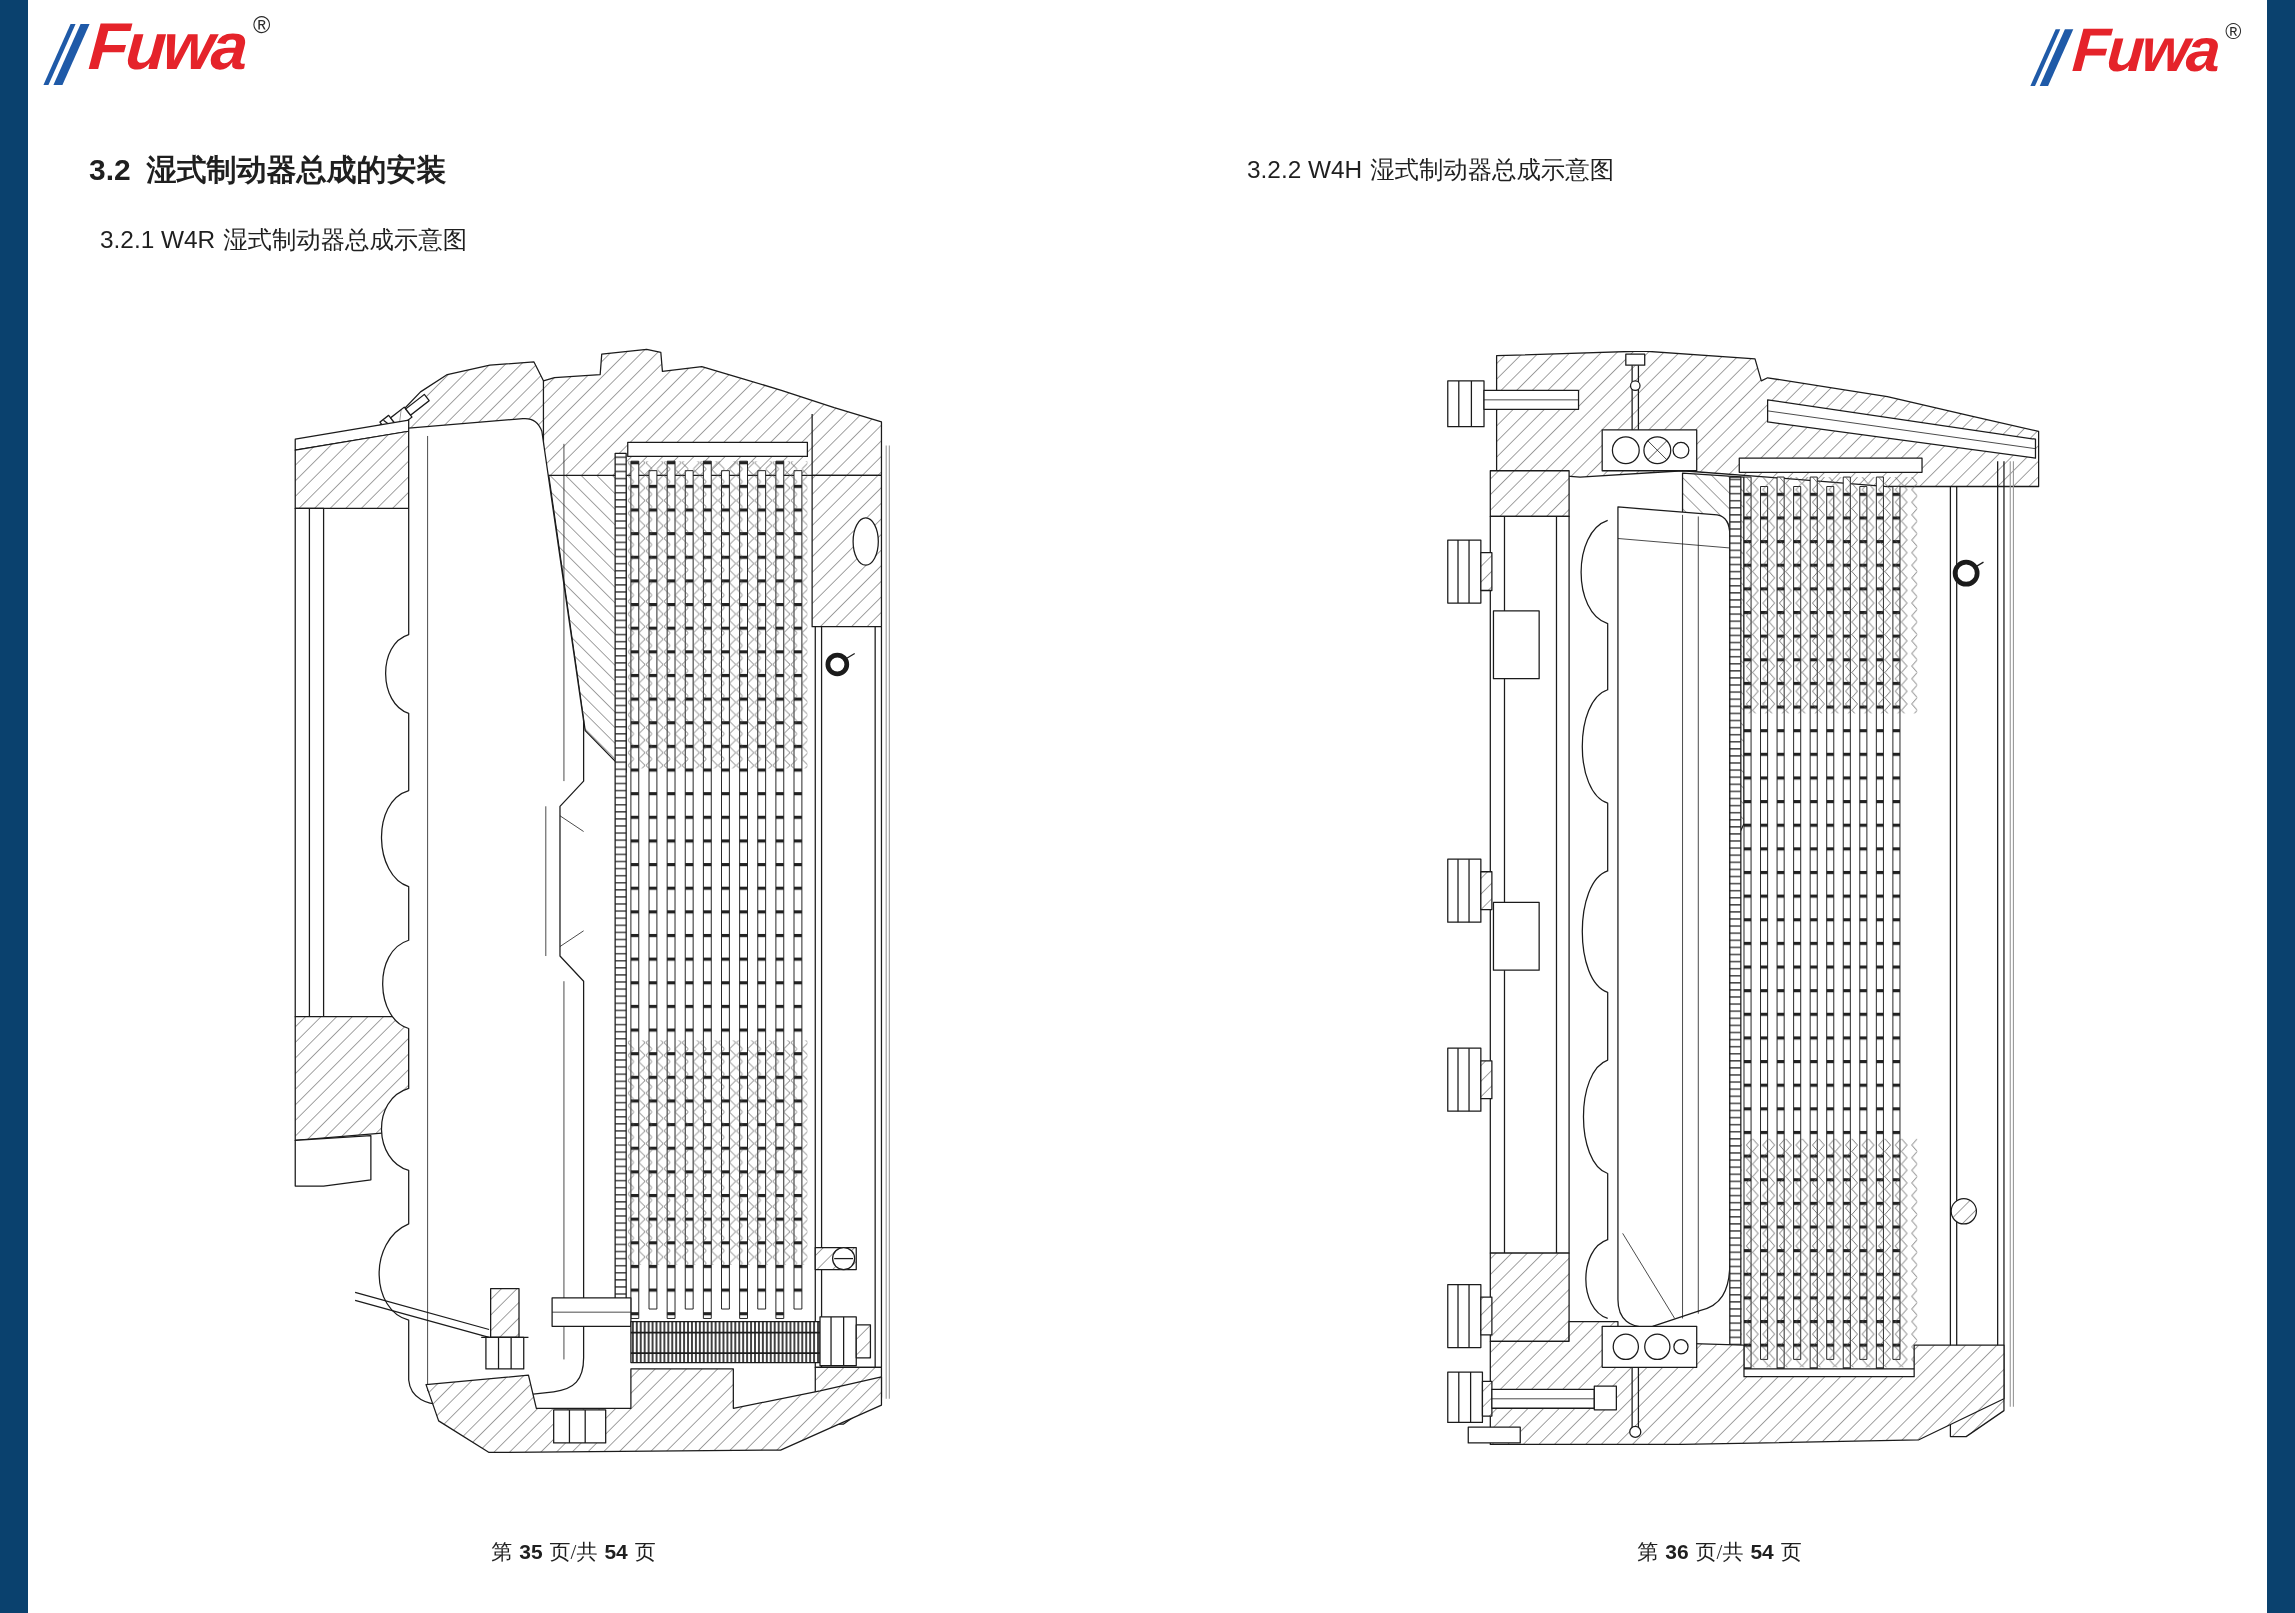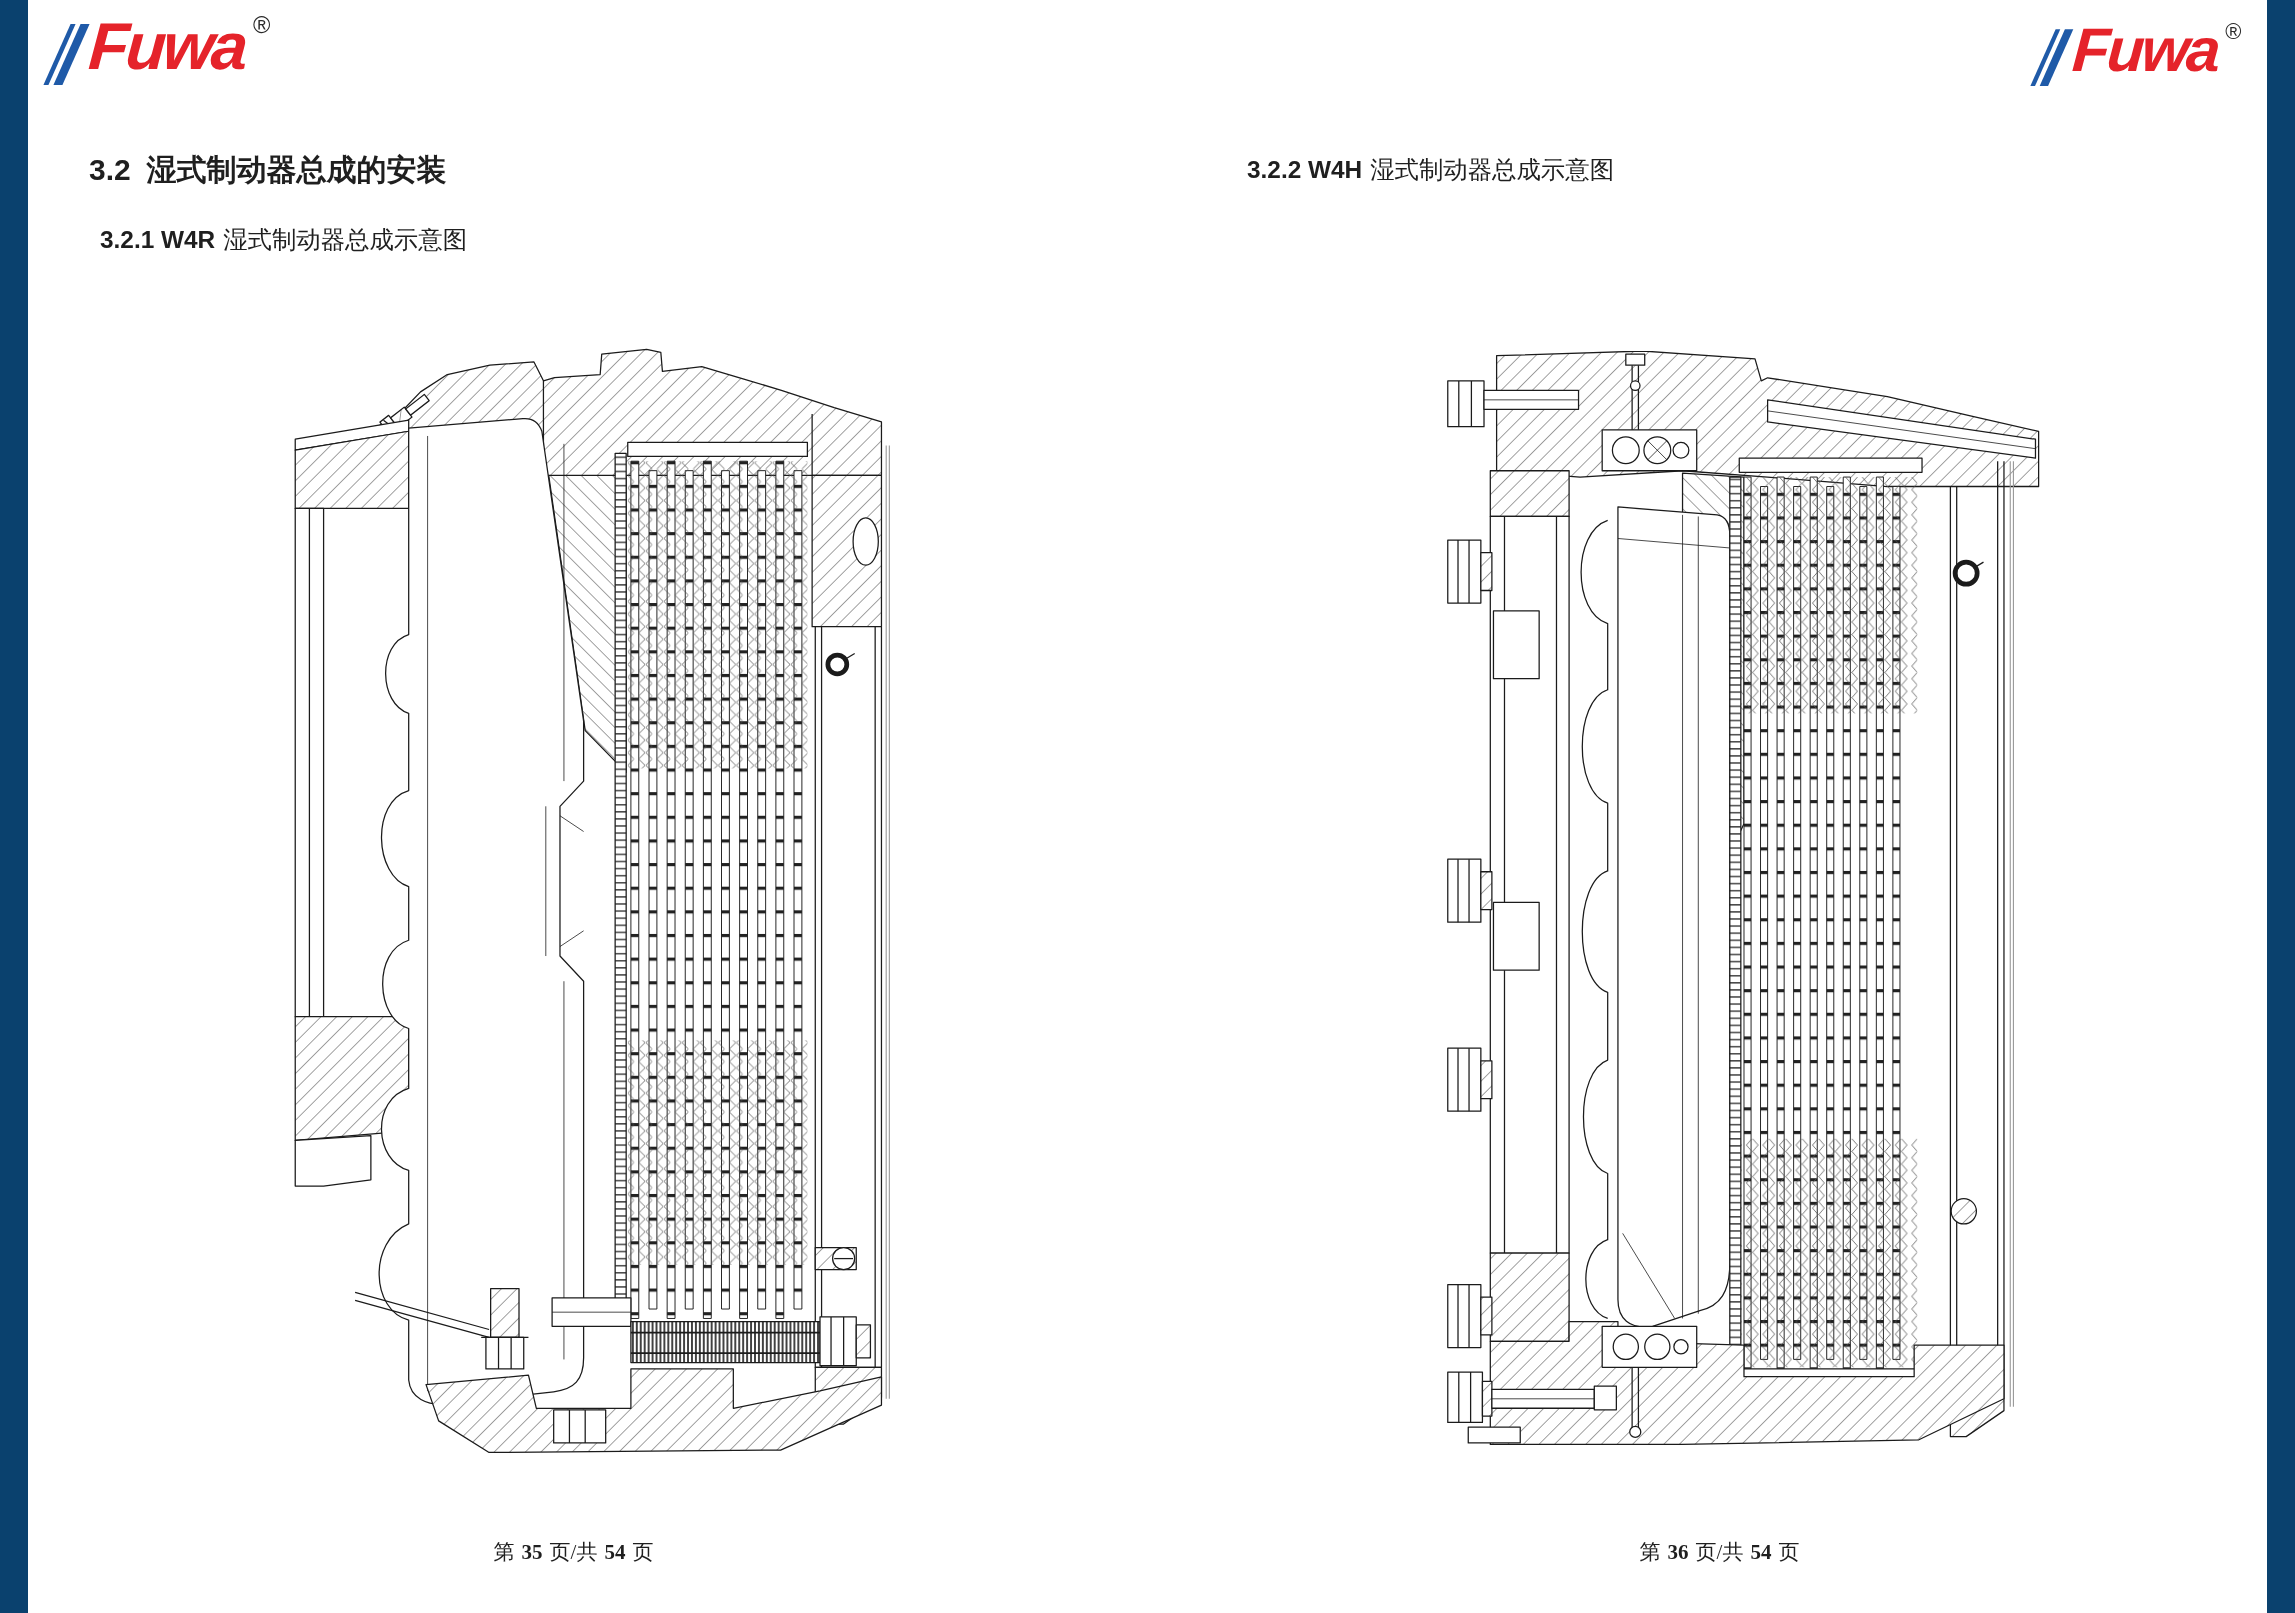--- a/index.html
+++ b/index.html
@@ -20,30 +20,30 @@
   #logo-left{left:57px;top:12.6px;}
   #logo-right{left:2043px;top:19px;transform:scale(0.93);transform-origin:top left;}
 
   
   .heading{position:absolute;white-space:nowrap;}
   #h-main{left:77px;top:150px;font-size:30px;font-weight:bold;}
   #h-main .num{margin-right:15.8px;margin-left:12px;}
   .subheading{position:absolute;white-space:nowrap;font-size:24.4px;}
   #h-sub-left{left:100px;top:224px;}
   #h-right{left:1247px;top:154px;}
-  .subheading .num{font-weight:700;margin-right:7.9px;}
+  .subheading .num{font-weight:400;margin-right:7.9px;}
   .subheading .cjk,#h-main .cjk{font-family:Liberation Sans, sans-serif;}
   #h-main .cjk{font-family:"Liberation Sans",sans-serif;}
 
   
   .footer{position:absolute;top:1538px;width:347px;text-align:center;font-size:21px;
           font-family:"Liberation Serif",serif;white-space:nowrap;}
   #footer-left{left:400px;}
   #footer-right{left:1546px;}
-  .footer b{font-family:Liberation Serif, serif;font-weight:700;margin:0 7px;}
+  .footer b{font-family:Liberation Sans, sans-serif;font-weight:700;margin:0 7px;}
 
   
   .drawing{position:absolute;}
   #fig-left{left:292px;top:343px;}
   #fig-right{left:1446px;top:351px;}
   svg{display:block;}
 </style>
 </head>
 <body>
 

